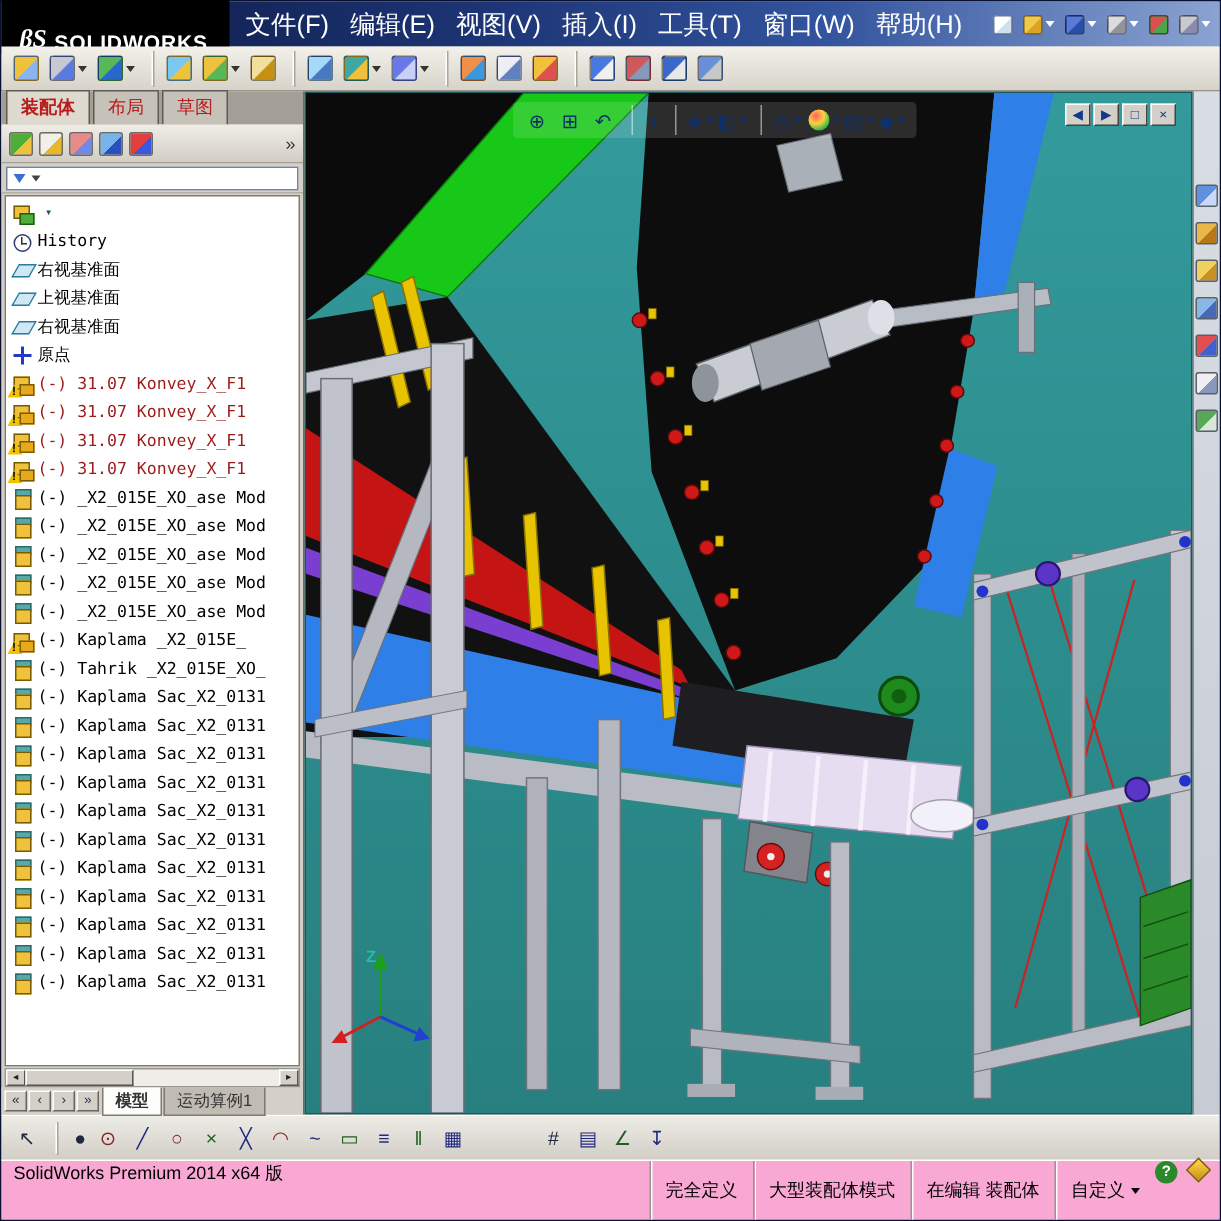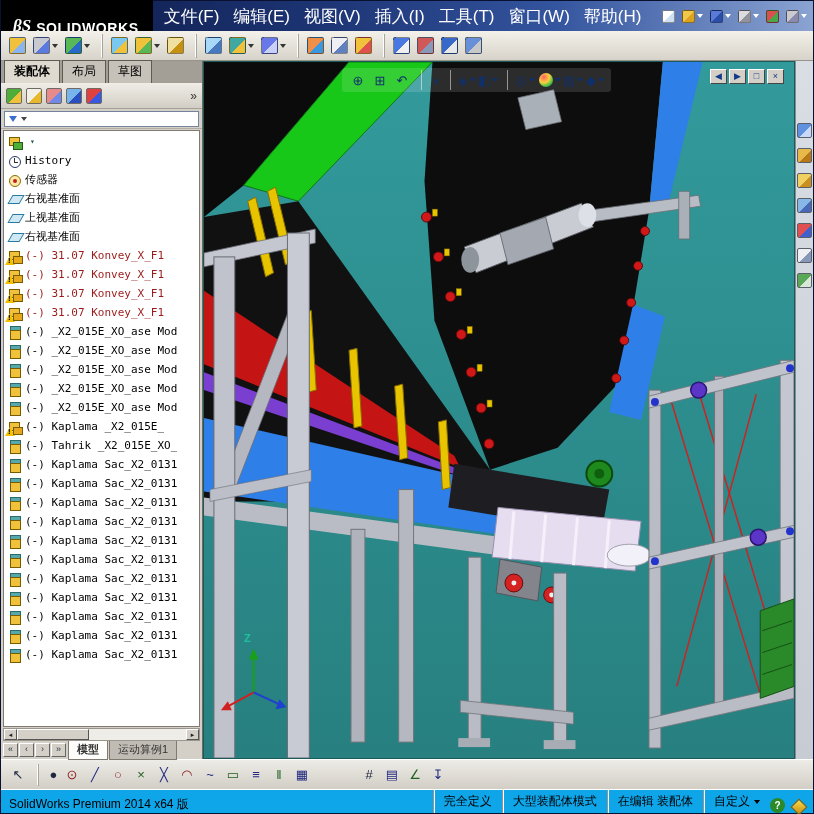--- a/index.html
+++ b/index.html
@@ -26,21 +26,21 @@
   
   .toolbar2{height:30px;flex:none;background:linear-gradient(#f3f1ea,#d7d3ca);border-bottom:1px solid #97938b;display:flex;align-items:center;padding:0 5px;gap:1px;color:#333}
   .tbtn{height:24px;display:flex;align-items:center;gap:2px;padding:0 3px}
   .tbtn .chip{width:17px;height:17px}
   .sep{margin-left:8px;border-left:1px solid #a9a59d;box-shadow:-2px 0 0 -1px #fff;padding-left:8px}
 
   
   .mainrow{flex:1;display:flex;min-height:0;position:relative}
   .leftcol{width:202px;flex:none;display:flex;flex-direction:column;background:#d4d0c8;border-right:1px solid #6f6b63}
   .cmtabs{height:22px;flex:none;background:#a39f96;display:flex;align-items:flex-end;padding:3px 3px 0;gap:2px}
-  .cmtab{padding:2px 9px 3px;font-size:12px;background:#c6c2b9;border:1px solid #5f5b53;border-bottom:none;color:#000000;white-space:nowrap}
+  .cmtab{padding:2px 9px 3px;font-size:12px;background:#c6c2b9;border:1px solid #5f5b53;border-bottom:none;color:#b91c1c;white-space:nowrap}
   .cmtab.active{background:#dedacf;font-weight:bold}
   .mgrbar{height:26px;flex:none;background:linear-gradient(#efede6,#d2cec5);border-bottom:1px solid #a5a199;display:flex;align-items:center;gap:4px;padding:0 5px}
   .mgr-chip{width:16px;height:16px;border:1px solid #6d6963;border-radius:2px;background:linear-gradient(135deg,var(--c1) 55%,var(--c2) 55%)}
   .mgr-overflow{margin-left:auto;font-size:12px;color:#333}
   .filterbar{height:20px;flex:none;padding:2px 3px;background:#d4d0c8;border-bottom:1px solid #b2aea6}
   .filterbox{height:16px;background:#fff;border:1px solid #74849c;display:flex;align-items:center;gap:4px;padding:0 4px}
   .funnel{width:0;height:0;border-left:4px solid transparent;border-right:4px solid transparent;border-top:6px solid #3a6fd0}
   .filterbox .caret{display:inline-block;color:#444}
 
   
@@ -93,21 +93,21 @@
   
   .taskstrip{width:18px;flex:none;background:linear-gradient(#d9dde4,#c6cbd4);border-left:1px solid #868b94;display:flex;flex-direction:column;align-items:center;padding-top:62px;gap:10px}
   .tp-chip{width:15px;height:15px;border:1px solid #5a5f68;border-radius:2px;background:linear-gradient(135deg,var(--c1) 55%,var(--c2) 55%)}
 
   
   .bottombar{height:30px;flex:none;background:linear-gradient(#edece6,#d2cec6);border-top:1px solid #fff;display:flex;align-items:center;padding:0 6px;gap:1px}
   .skbtn{width:22px;height:22px;display:flex;align-items:center;justify-content:center;font-size:13px;color:var(--c,#223)}
   .gap{margin-left:44px}
 
   
-  .statusbar{height:24px;flex:none;background:#0ea5e9;border-top:1px solid #fff;display:flex;align-items:flex-end;font-size:12px;color:#000}
+  .statusbar{height:40px;flex:none;background:#f9a8d4;border-top:1px solid #fff;display:flex;align-items:flex-start;font-size:12px;color:#000}
   .sb-left{padding:0 8px;white-space:nowrap}
   .sb-spacer{flex:1}
   .sb-seg{height:100%;display:flex;align-items:center;padding:0 10px;border-left:1px solid #98948c;box-shadow:inset 1px 0 0 #fff;white-space:nowrap;gap:4px}
   .sb-help{width:15px;height:15px;border-radius:50%;background:#2a8a2a;color:#fff;font:bold 10px/15px "Liberation Sans",sans-serif;text-align:center}
   .sb-gold{width:12px;height:12px;margin:0 8px;background:linear-gradient(135deg,#ffd84a,#c89010);border:1px solid #806000;transform:rotate(45deg)}
 </style>
 </head>
 <body>
 
 <div id="app">
@@ -313,41 +313,41 @@
 
           <div class="trow flyout">
             <span class="ti ic-top"></span>
           </div>
 
           <div class="trow">
             <span class="ti ic-hist"></span>
             <span class="tlabel">History</span>
           </div>
 
-          <div class="trow">
-            <span class="ti ic-sensor"></span>
-            <span class="tlabel">传感器</span>
-          </div>
 
 
           <div class="trow">
             <span class="ti ic-plane"></span>
             <span class="tlabel">右视基准面</span>
           </div>
 
           <div class="trow">
             <span class="ti ic-plane"></span>
             <span class="tlabel">上视基准面</span>
           </div>
 
           <div class="trow">
             <span class="ti ic-plane"></span>
             <span class="tlabel">右视基准面</span>
           </div>
 
+          <div class="trow">
+            <span class="ti ic-origin"></span>
+            <span class="tlabel">原点</span>
+          </div>
 
           <div class="trow warn">
             <span class="ti ic-asm">
               <span class="warn-badge"></span>
             </span>
             <span class="tlabel red">(-) 31.07 Konvey_X_F1</span>
           </div>
 
           <div class="trow warn">
             <span class="ti ic-asm">

